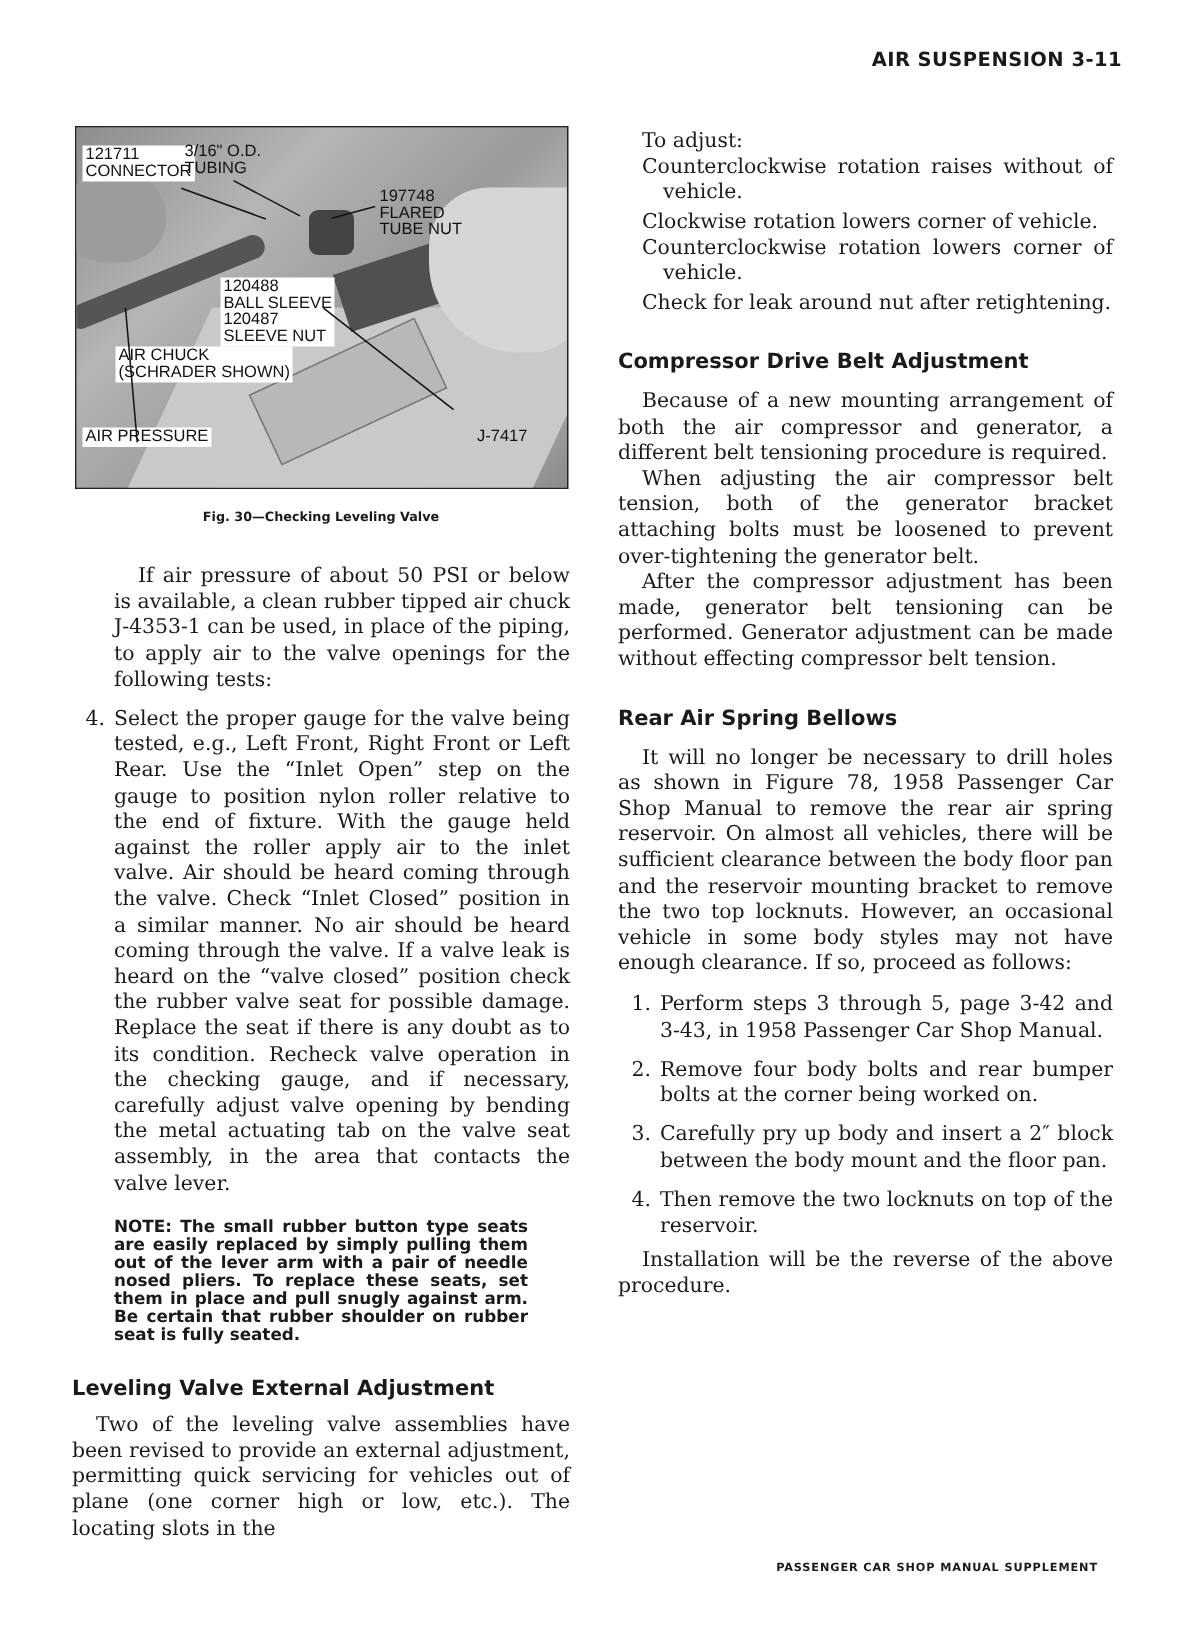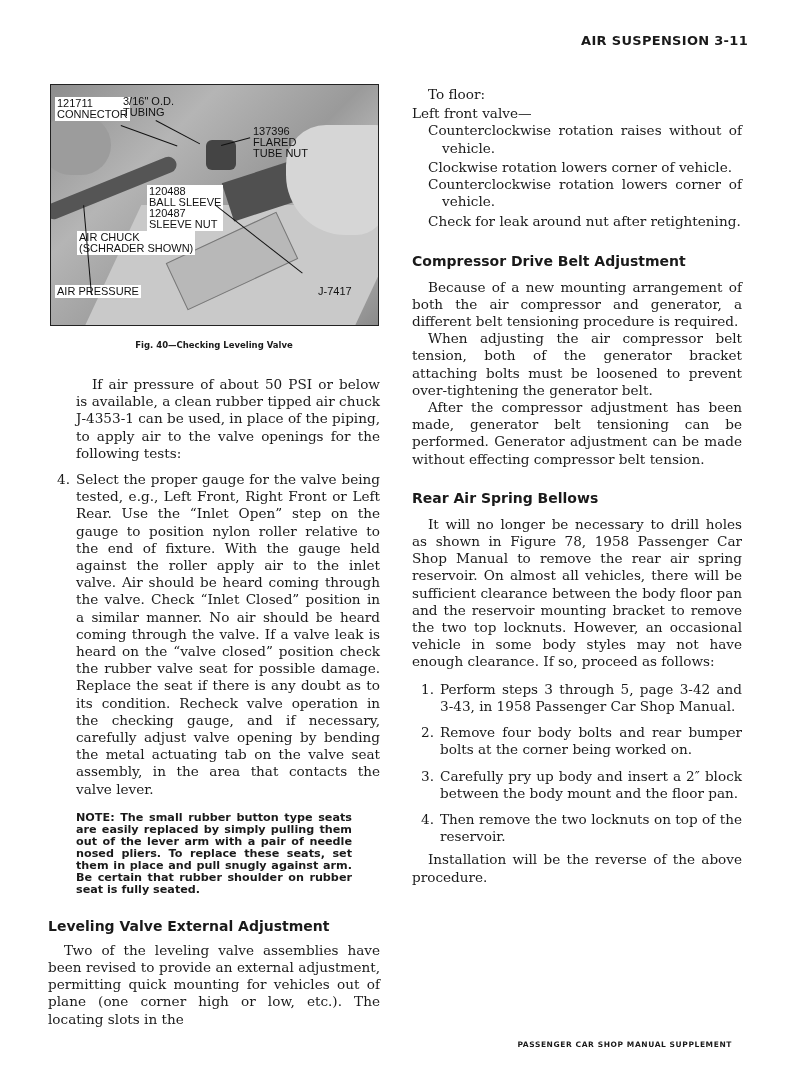--- a/index.html
+++ b/index.html
@@ -61,53 +61,52 @@
     <div class="photo-shape" style="left:-10px;top:95px;width:140px;height:16px;background:#555;border-radius:8px;transform:rotate(-22deg);"></div>
     <div class="photo-shape" style="left:155px;top:55px;width:30px;height:30px;background:#444;border-radius:6px;"></div>
     <div class="photo-shape" style="left:175px;top:85px;width:80px;height:40px;background:#505050;transform:rotate(-18deg);"></div>
     <div class="photo-shape" style="left:235px;top:40px;width:100px;height:110px;background:#d6d6d6;border-radius:40px 10px 30px 60px;"></div>
     <div class="photo-shape" style="left:-10px;top:30px;width:70px;height:60px;background:#9c9c9c;border-radius:30px;"></div>
 
     <div class="callout" style="left:4px;top:12px;">121711
 CONNECTOR</div>
     <div class="callout plain" style="left:70px;top:10px;">3/16" O.D.
 TUBING</div>
-    <div class="callout plain" style="left:200px;top:40px;">137396
+    <div class="callout plain" style="left:200px;top:40px;">197748
 FLARED
 TUBE NUT</div>
     <div class="callout" style="left:96px;top:100px;">120488
 BALL SLEEVE
 120487
 SLEEVE NUT</div>
     <div class="callout" style="left:26px;top:146px;">AIR CHUCK
 (SCHRADER SHOWN)</div>
     <div class="callout" style="left:4px;top:200px;">AIR PRESSURE</div>
     <div class="callout plain" style="left:265px;top:200px;">J-7417</div>
 
     <div class="leader" style="left:70px;top:40px;width:60px;transform:rotate(20deg);"></div>
     <div class="leader" style="left:105px;top:35px;width:50px;transform:rotate(28deg);"></div>
     <div class="leader" style="left:170px;top:60px;width:30px;transform:rotate(-15deg);"></div>
     <div class="leader" style="left:165px;top:120px;width:110px;transform:rotate(38deg);"></div>
     <div class="leader" style="left:40px;top:210px;width:90px;transform:rotate(-95deg);"></div>
   </div>
-  <div class="caption">Fig. 40—Checking Leveling Valve</div>
+  <div class="caption">Fig. 30—Checking Leveling Valve</div>
 
   <p class="indent" style="padding-left:28px;">If air pressure of about 50 PSI or below is available, a clean rubber tipped air chuck J-4353-1 can be used, in place of the piping, to apply air to the valve openings for the following tests:</p>
   <div class="numbered" style="margin-top:9px;">
     <span class="num" style="width:22px;">4.</span>
     <span class="body">Select the proper gauge for the valve being tested, e.g., Left Front, Right Front or Left Rear. Use the “Inlet Open” step on the gauge to position nylon roller relative to the end of fixture. With the gauge held against the roller apply air to the inlet valve. Air should be heard coming through the valve. Check “Inlet Closed” position in a similar manner. No air should be heard coming through the valve. If a valve leak is heard on the “valve closed” position check the rubber valve seat for possible damage. Replace the seat if there is any doubt as to its condition. Recheck valve operation in the checking gauge, and if necessary, carefully adjust valve opening by bending the metal actuating tab on the valve seat assembly, in the area that contacts the valve lever.</span>
   </div>
   <p class="note">NOTE: The small rubber button type seats are easily replaced by simply pulling them out of the lever arm with a pair of needle nosed pliers. To replace these seats, set them in place and pull snugly against arm. Be certain that rubber shoulder on rubber seat is fully seated.</p>
   <h3 class="heading" style="margin-top:22px;">Leveling Valve External Adjustment</h3>
-  <p class="indent" style="margin-top:8px;">Two of the leveling valve assemblies have been revised to provide an external adjustment, permitting quick mounting for vehicles out of plane (one corner high or low, etc.). The locating slots in the</p>
+  <p class="indent" style="margin-top:8px;">Two of the leveling valve assemblies have been revised to provide an external adjustment, permitting quick servicing for vehicles out of plane (one corner high or low, etc.). The locating slots in the</p>
 </div>
 
 <div class="col col-right">
-  <p class="indent" style="margin-top:2px;">To floor:</p>
-  <p style="margin-top:2px;">Left front valve—</p>
+  <p class="indent" style="margin-top:2px;">To adjust:</p>
   <p class="hang">Counterclockwise rotation raises without of vehicle.</p>
   <p class="hang" style="margin-top:2px;">Clockwise rotation lowers corner of vehicle.</p>
   <p class="hang">Counterclockwise rotation lowers corner of vehicle.</p>
   <p class="indent" style="margin-top:3px;">Check for leak around nut after retightening.</p>
 
   <h3 class="heading" style="margin-top:22px;">Compressor Drive Belt Adjustment</h3>
   <p class="indent" style="margin-top:10px;">Because of a new mounting arrangement of both the air compressor and generator, a different belt tensioning procedure is required.</p>
   <p class="indent">When adjusting the air compressor belt tension, both of the generator bracket attaching bolts must be loosened to prevent over-tightening the generator belt.</p>
   <p class="indent">After the compressor adjustment has been made, generator belt tensioning can be performed. Generator adjustment can be made without effecting compressor belt tension.</p>
 

